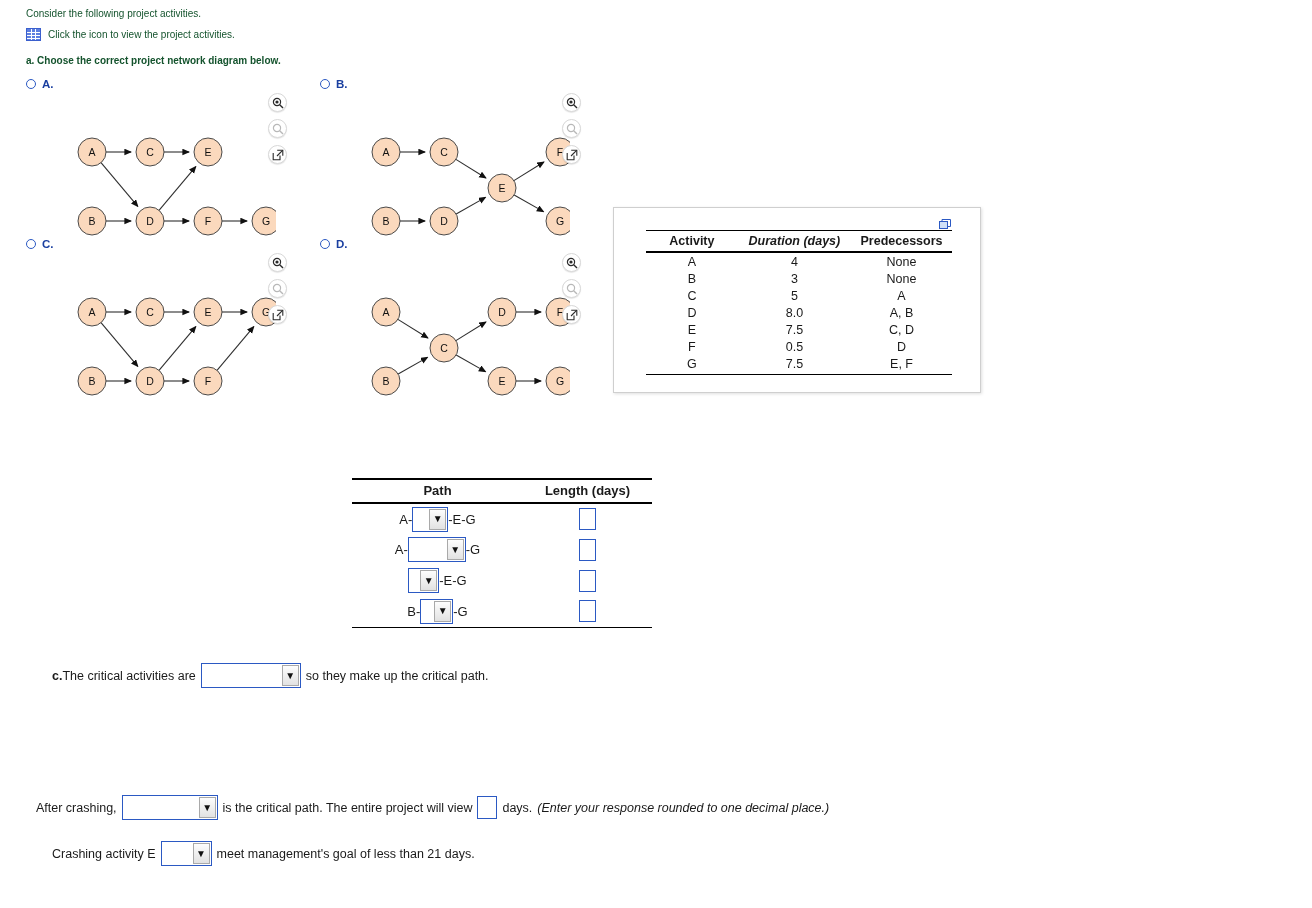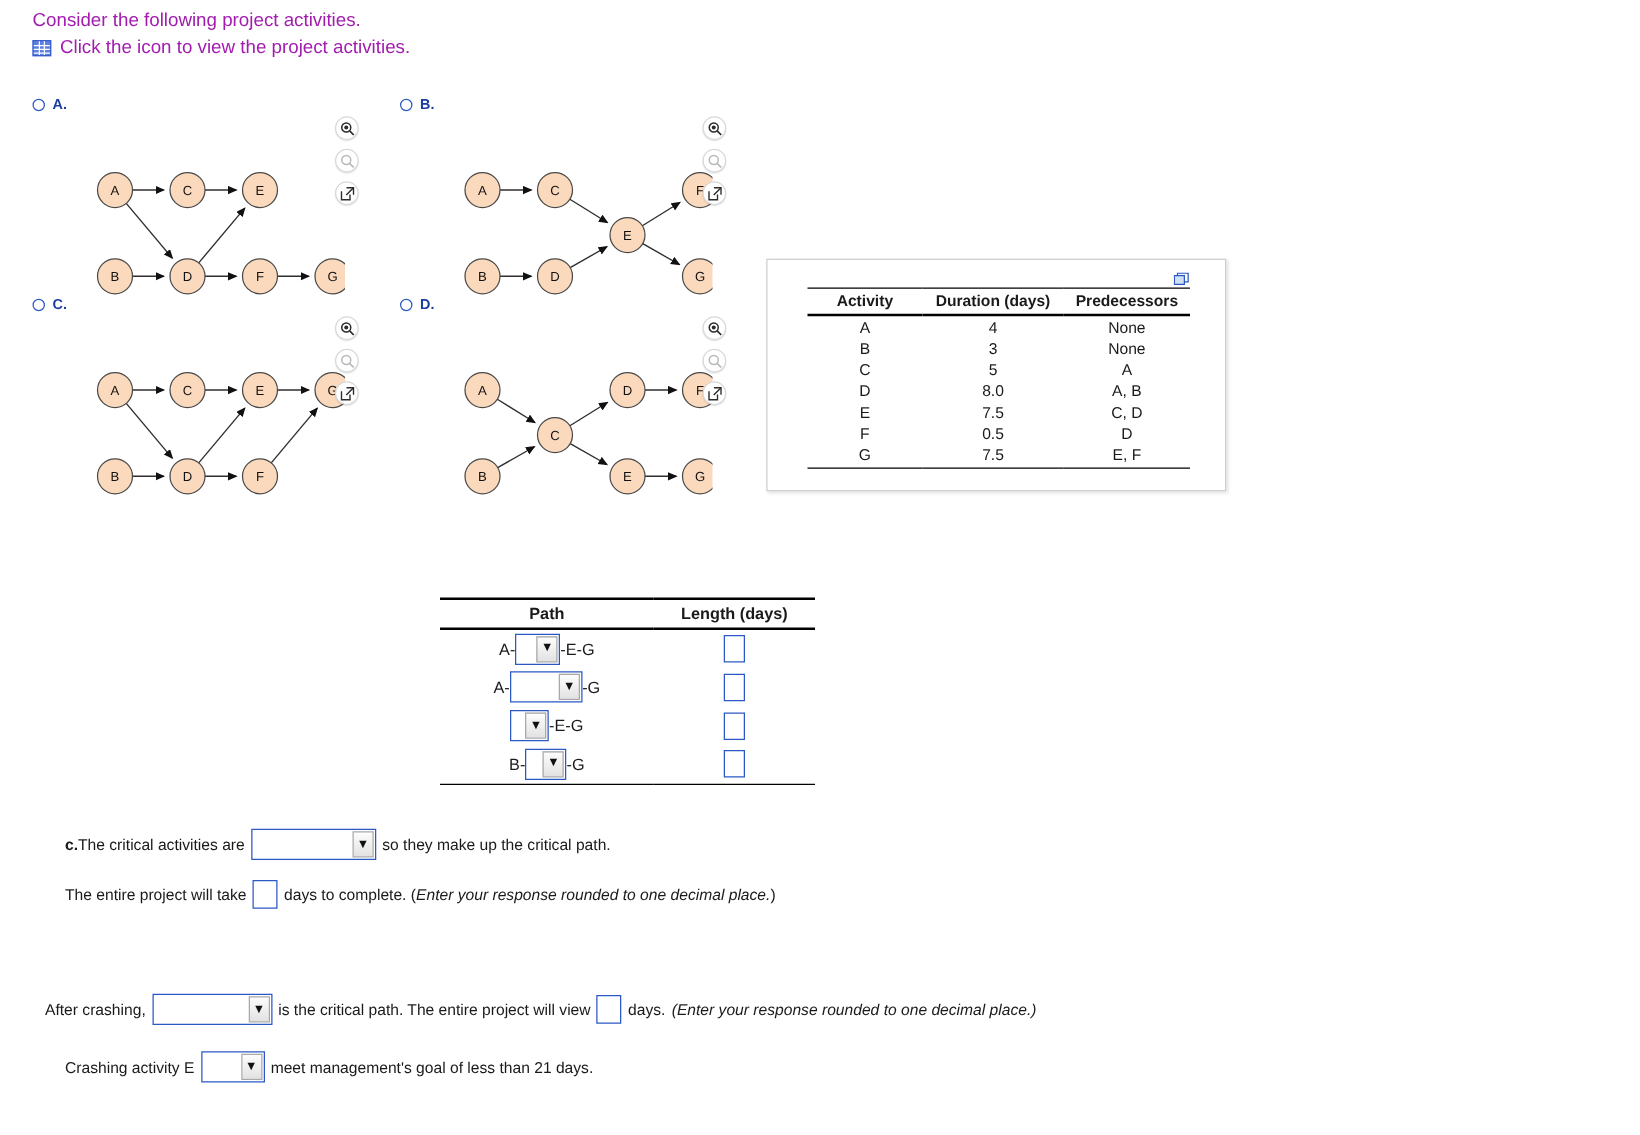--- a/index.html
+++ b/index.html
@@ -6,21 +6,21 @@
   html, body {
     margin: 0; padding: 0;
     width: 1312px; height: 908px;
     background: #ffffff;
     font-family: "Liberation Sans", sans-serif;
     color: #1a1a1a;
     overflow: hidden;
   }
   .page { position: relative; width: 1312px; height: 908px; }
 
-  .txt { font-size: 15px; line-height: 1.35; color: #a21caf; }
+  .txt { font-size: 10px; line-height: 1.35; color: #14532d; }
   .bold { font-weight: bold; }
   .ital { font-style: italic; }
 
   
   #intro-line { position: absolute; left: 26px; top: 7px; }
   #icon-line  { position: absolute; left: 26px; top: 28px; display: flex; align-items: center; gap: 7px; }
   .grid-icon {
     width: 15px; height: 13px; border: 1px solid #3a5fcd; background: #5d7fe0;
     display: block; position: relative; flex: none;
   }
@@ -67,21 +67,21 @@
     position: absolute; left: 32px; top: 22px; width: 306px;
     border-collapse: collapse; font-size: 12.5px;
   }
   #activity-table th {
     font-weight: bold; font-size: 12.5px; padding: 3px 0 3px;
     border-bottom: 2.5px solid #000; border-top: 1.5px solid #000;
   }
   #activity-table td { text-align: center; padding: 1.5px 0; font-size: 12.5px; }
   #activity-table tbody tr:last-child td { border-bottom: 1.5px solid #000; padding-bottom: 3px; }
   .col-act { width: 30%; }
-  .col-dur { width: 37%; }
+  .col-dur { width: 37%; font-style: italic; }
   .col-pre { width: 33%; }
 
   
   #part-b-line { position: absolute; left: 52px; top: 426px; }
   #path-table {
     position: absolute; left: 352px; top: 478px; width: 300px;
     border-collapse: collapse;
   }
   #path-table th {
     font-size: 13px; font-weight: bold; padding: 3px 0 4px;
@@ -134,20 +134,21 @@
 
 <div class="page">
 
   <div id="intro-line" class="txt">Consider the following project activities.</div>
 
   <div id="icon-line">
     <span class="grid-icon"></span>
     <span class="txt">Click the icon to view the project activities.</span>
   </div>
 
+  <div id="part-a-line" class="txt bold">a. Choose the correct project network diagram below.</div>
 
   <div id="choices-root">
       <div class="choice" style="left: 26px; top: 78px;">
         <div class="choice-head">
           <span class="radio"></span>
           <span class="choice-letter">A.</span>
         </div>
         <div class="diagram-box">
           <svg width="250" height="140" viewBox="0 0 250 140" class="diagram-svg">
             <defs>
@@ -515,29 +516,20 @@
       <span class="inline-txt"> The critical activities are</span>
     <span class="gap"></span>
     <span class="dd" style="width:100px;">
       <span class="dd-label"></span>
       <span class="dd-arrow">▼</span>
     </span>
     <span class="gap"></span>
     <span class="inline-txt">so they make up the critical path.</span>
   </div>
 
-  <div id="project-take">
-    <span class="inline-txt">The entire project will take</span>
-    <span class="gap"></span>
-    <span class="ansbox ansbox-lg"></span>
-    <span class="gap"></span>
-    <span class="inline-txt">days to complete. (</span>
-      <span class="inline-txt ital">Enter your response rounded to one decimal place.</span>
-      <span class="inline-txt">)</span>
-  </div>
 
 
   <div id="after-crashing">
     <span class="inline-txt">After crashing,</span>
     <span class="gap"></span>
     <span class="dd" style="width:96px;">
       <span></span>
       <span class="dd-arrow">▼</span>
     </span>
     <span class="gap"></span>

